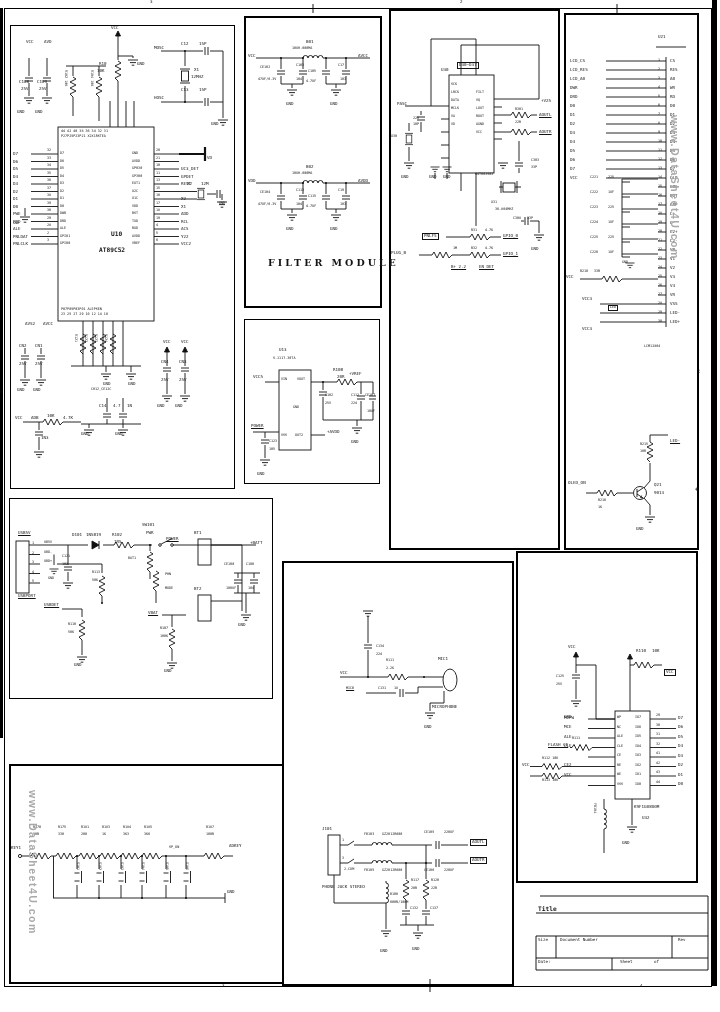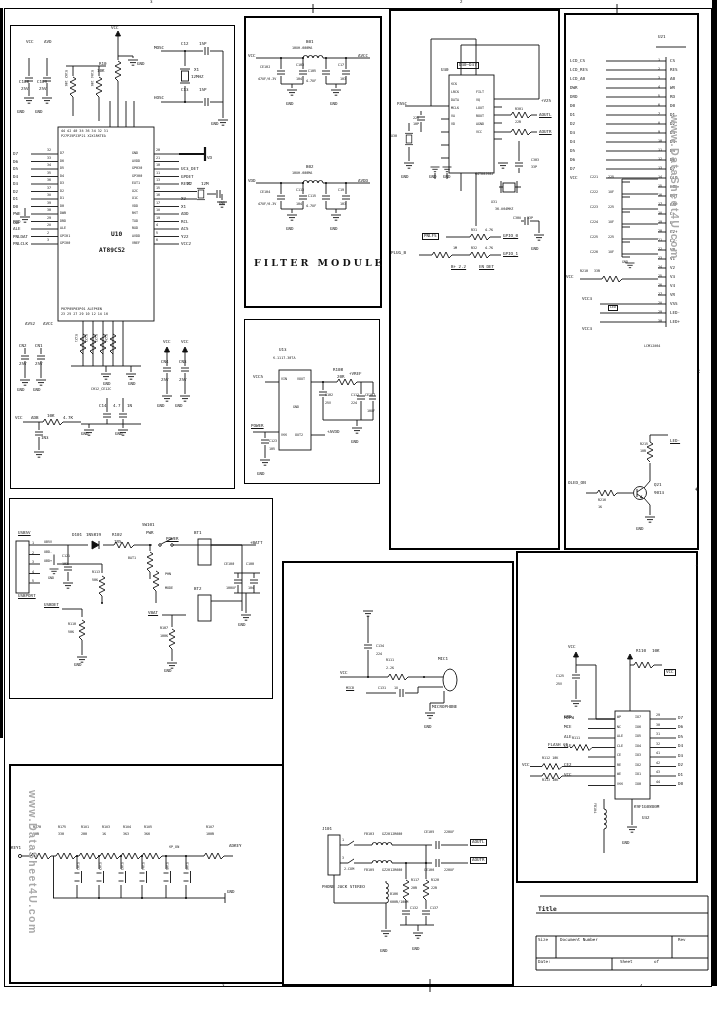--- a/index.html
+++ b/index.html
@@ -387,21 +387,21 @@
     <span class="lbl t3" style="left: 14px; top: 173px;">CE104</span>
     <span class="lbl t3" style="left: 12px; top: 185px;">47UF/6.3V</span>
     <span class="lbl t3" style="left: 50px; top: 171px;">C113</span>
     <span class="lbl t3" style="left: 50px; top: 185px;">104</span>
     <span class="lbl t3" style="left: 62px; top: 177px;">C115</span>
     <span class="lbl t3" style="left: 60px; top: 187px;">4.7UF</span>
     <span class="lbl t3" style="left: 92px; top: 171px;">C19</span>
     <span class="lbl t3" style="left: 94px; top: 185px;">103</span>
     <span class="lbl t4" style="left: 40px; top: 209px;">GND</span>
     <span class="lbl t4" style="left: 84px; top: 209px;">GND</span>
-    <span class="lbl cap" style="left: 8px; top: 240px;">FILTER MODULE</span>
+    <span class="lbl cap" style="left: 22px; top: 240px;">FILTER MODULE</span>
   </div>
 
 
 <div class="block b25" style="left:389px;top:9px;width:167px;height:537px;">
   <svg class="w" width="162" height="532" viewBox="0 0 162 532">
     <rect x="58" y="64" width="45" height="98"></rect>
     <path d="M70 64V34H148V88H111M85 64V28H40V95"></path>
     <path d="M14 95H58M50 108H58M50 121H58M50 134H58M50 147H58"></path>
     <path d="M30 100V104"></path>
       <use href="#capv" transform="translate(30,106)"></use>

